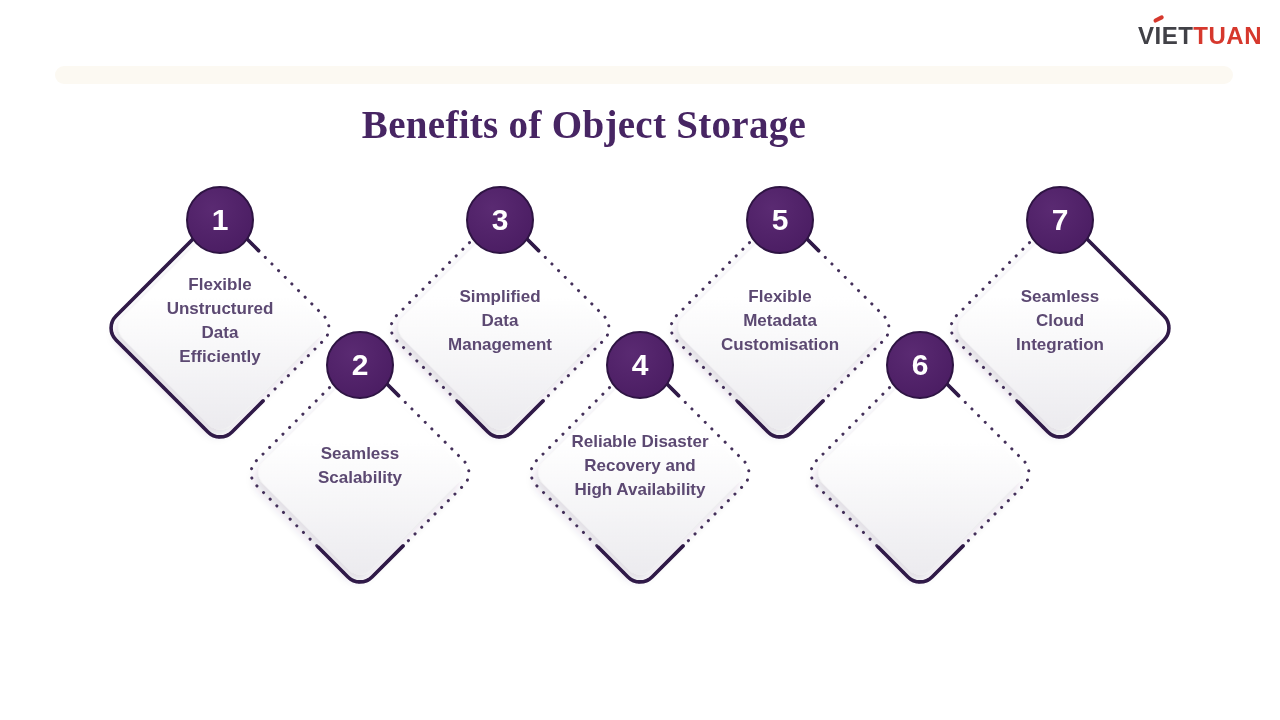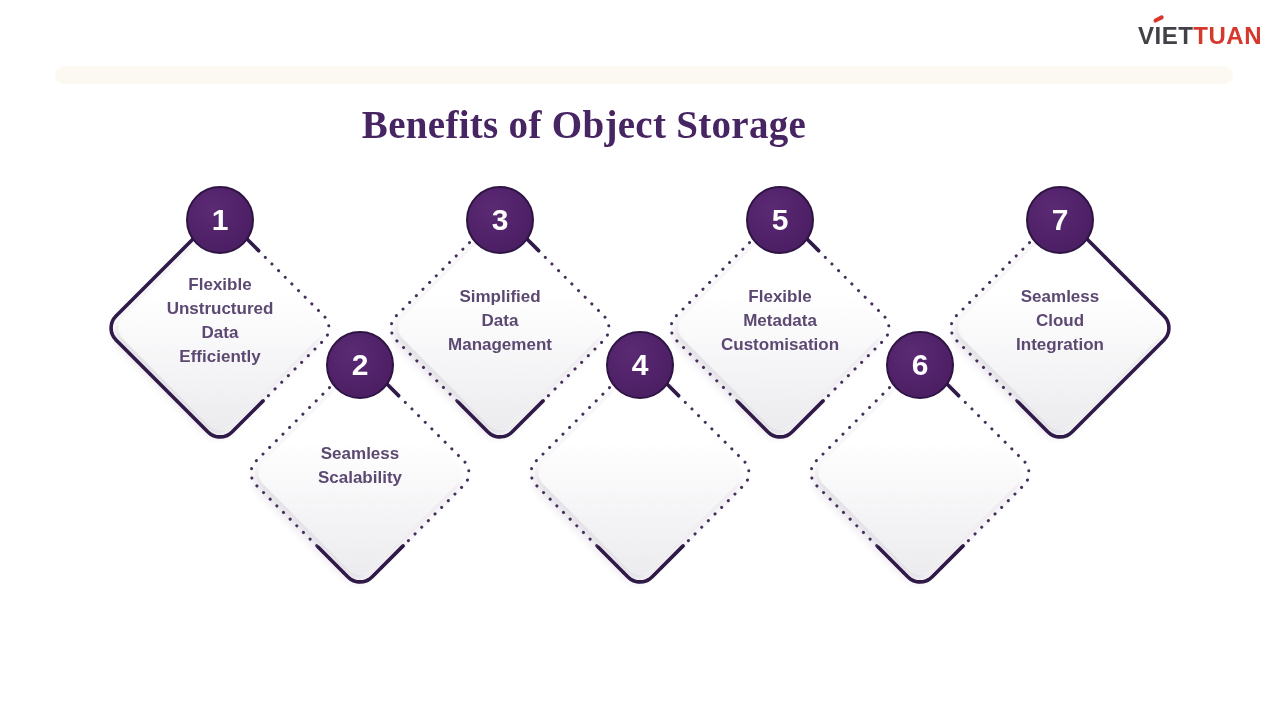--- a/index.html
+++ b/index.html
@@ -136,20 +136,23 @@
             <feDropShadow dx="2" dy="7" stdDeviation="5" flood-color="#3c3258" flood-opacity="0.16"></feDropShadow>
           </filter>
         </defs>
         <rect x="-76" y="-76" width="152" height="152" rx="15" transform="rotate(45)" fill="url(#dg)" filter="url(#ds)"></rect>
         <rect class="outline-dotted" x="-82" y="-82" width="164" height="164" rx="17" transform="rotate(45)"></rect>
         <rect class="outline-solid" x="-82" y="-82" width="164" height="164" rx="17" transform="rotate(45)" pathLength="100" stroke-dasharray="6 32.75 18 37.25 6 0"></rect>
       </svg>
       <div class="badge">
         <span class="badge-num">4</span>
       </div>
+      <div class="label">Reliable Disaster
+Recovery and
+High Availability</div>
     </div>
       <div class="diamond" style="left: 640px; top: 188px;">
       <svg width="280" height="280" viewBox="-140 -140 280 280">
         <defs>
           <linearGradient id="dg" x1="0" y1="0" x2="1" y2="1">
             <stop offset="0.35" stop-color="#ffffff"></stop>
             <stop offset="1" stop-color="#ebeaee"></stop>
           </linearGradient>
           <filter id="ds" x="-40%" y="-40%" width="180%" height="180%">
             <feDropShadow dx="2" dy="7" stdDeviation="5" flood-color="#3c3258" flood-opacity="0.16"></feDropShadow>

